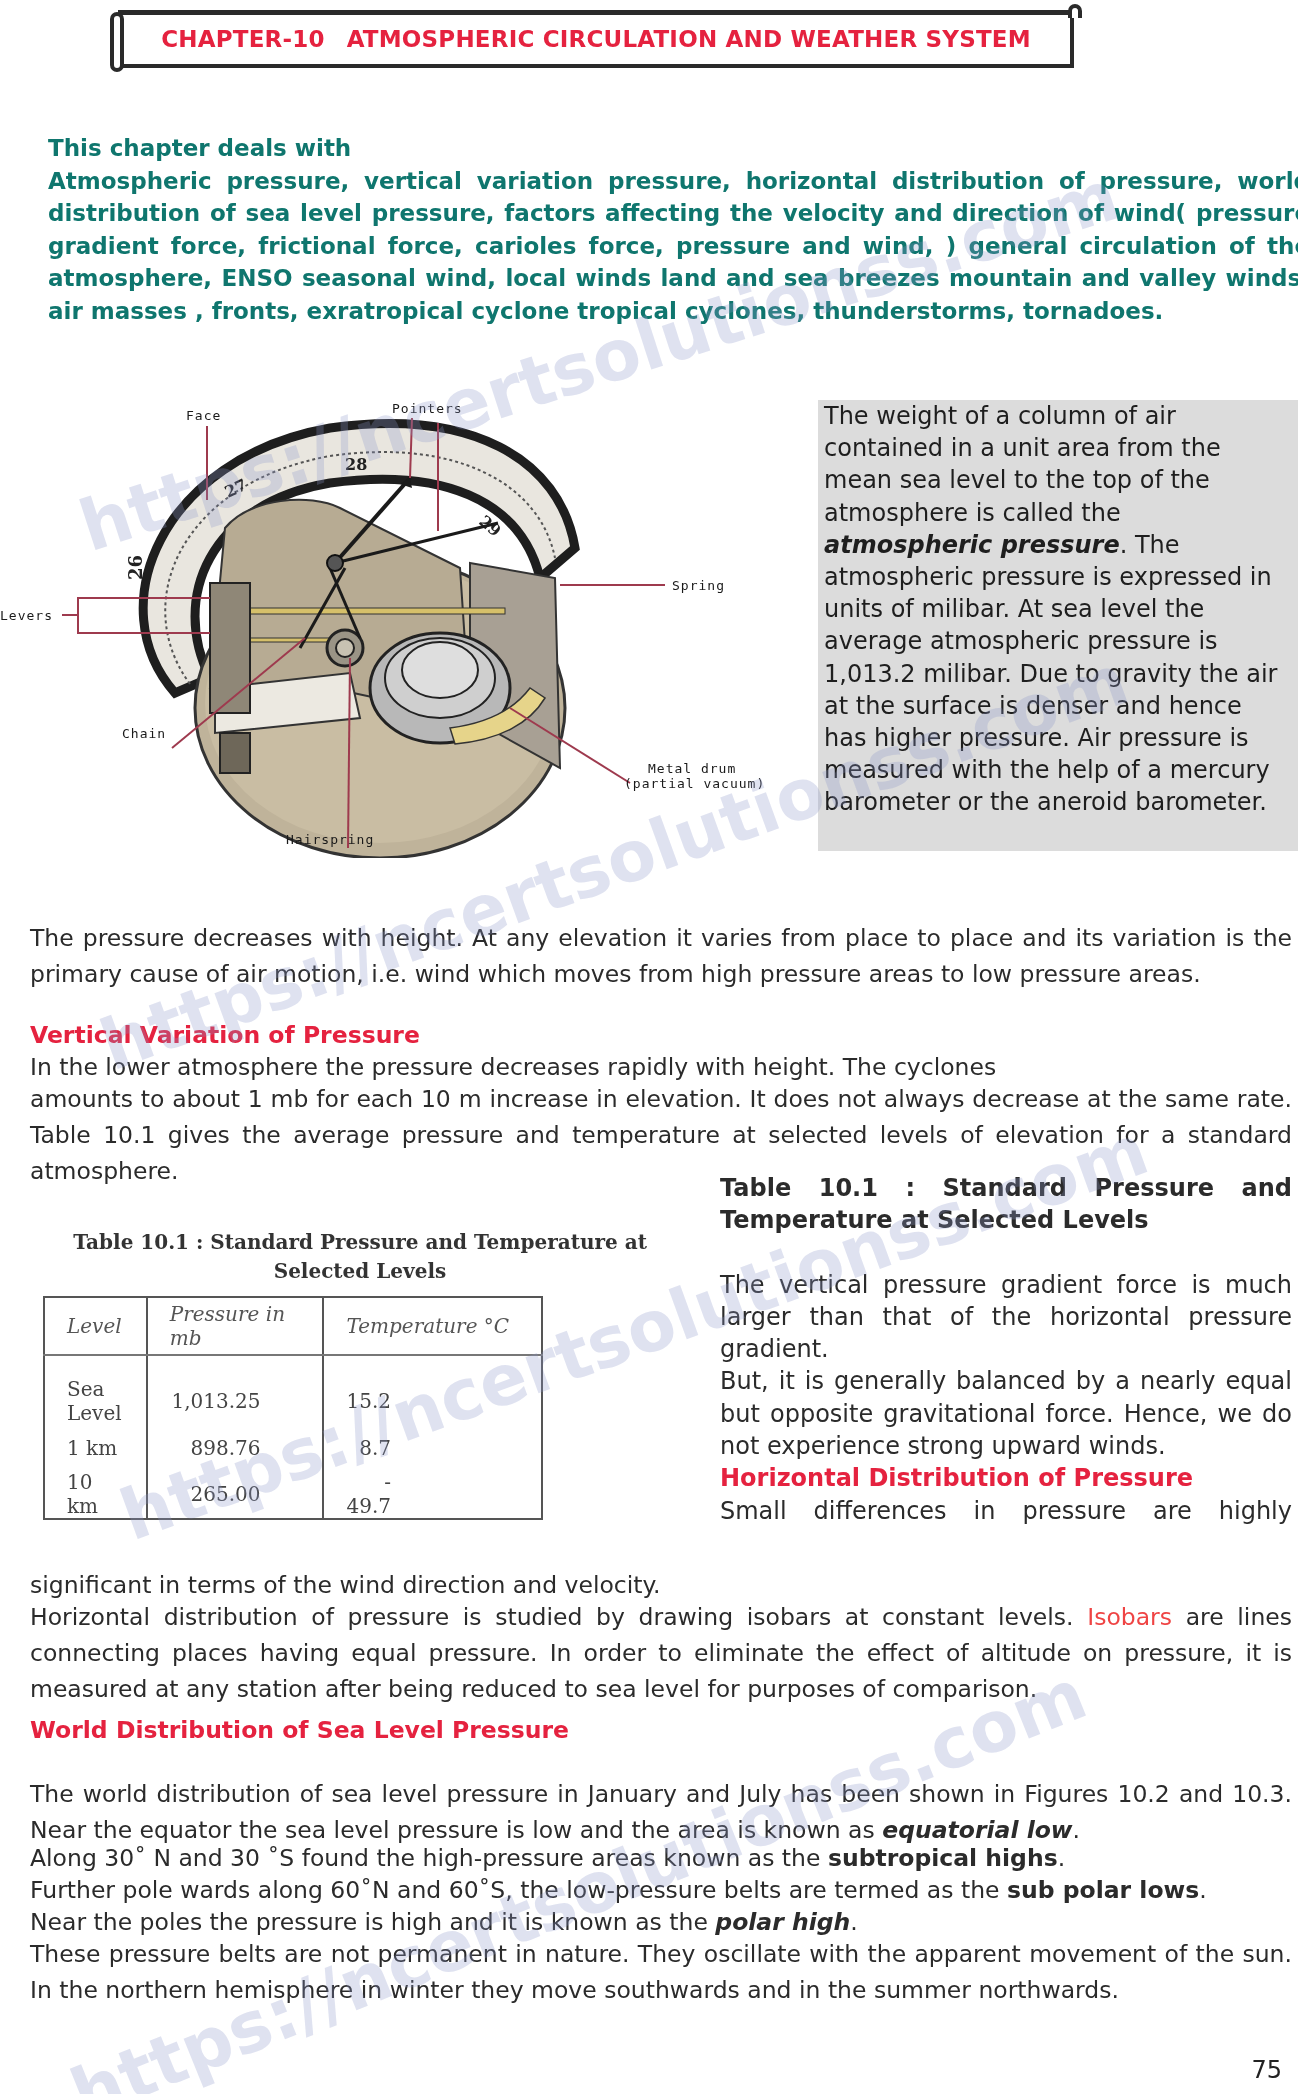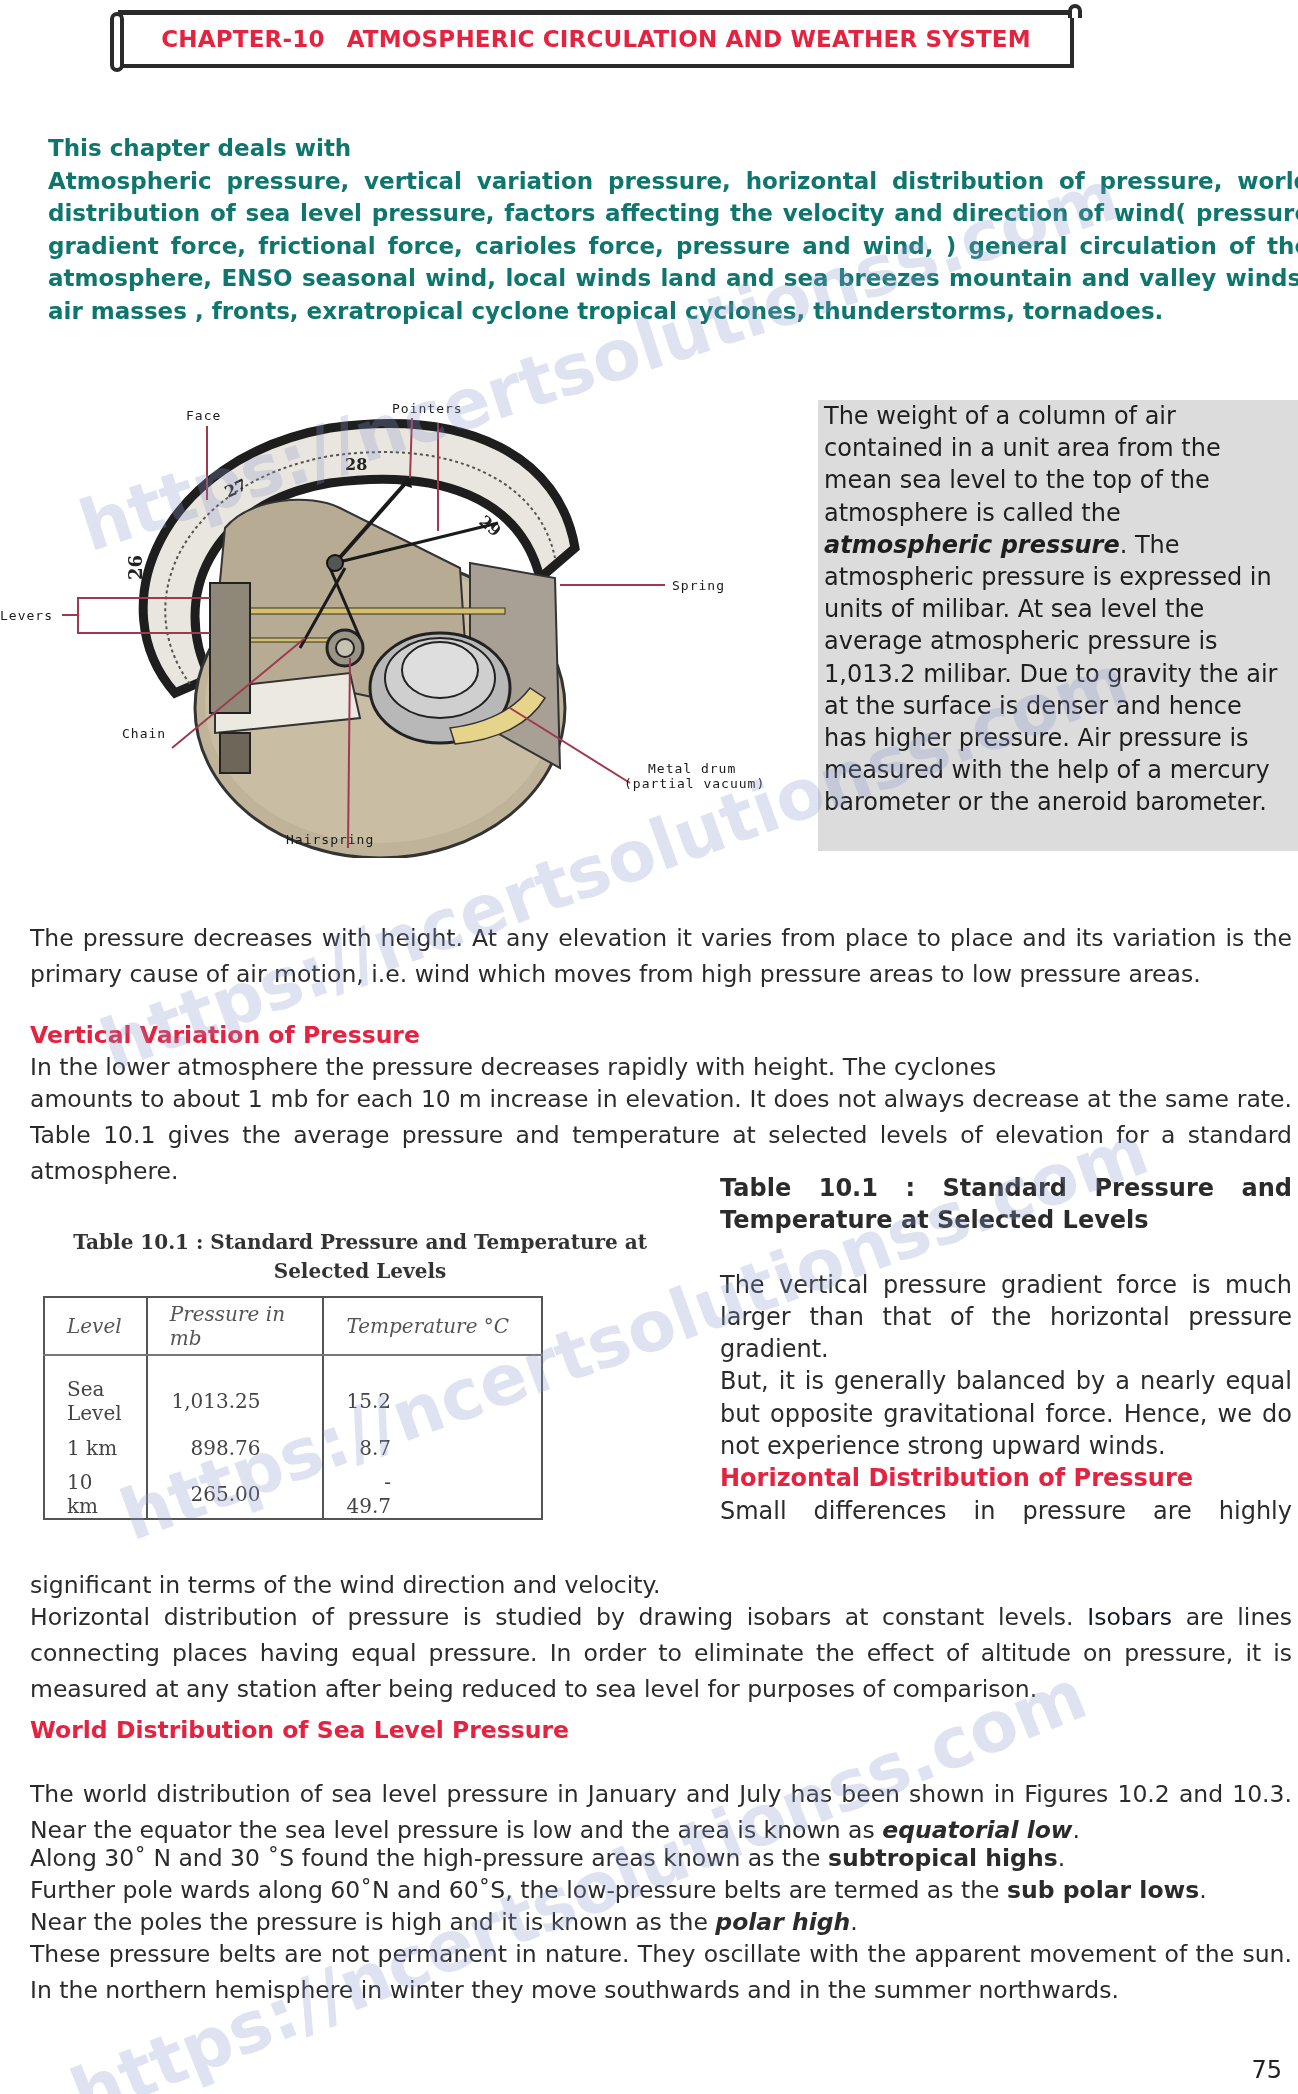--- a/index.html
+++ b/index.html
@@ -19,21 +19,21 @@
 
   .diagram { position: absolute; left: 0; top: 388px; width: 790px; height: 470px; }
   .diagram svg { width: 100%; height: 100%; }
   .dlabel { font-family: "DejaVu Sans Mono", monospace; font-size: 13px; fill: #1a1a1a; letter-spacing: 1px; }
 
   .infobox { position: absolute; left: 818px; top: 400px; width: 480px; height: 451px; background: #dcdcdc; padding: 0 10px 0 6px; font-size: 24px; line-height: 32.2px; color: #1e1e1e; }
   .infobox em { font-weight: bold; font-style: italic; }
 
   .para { position: absolute; left: 30px; width: 1262px; font-size: 23.5px; line-height: 36px; color: #2b2b2b; text-align: justify; }
   .heading-red { color: #e5223f; font-weight: bold; }
-  .red { color: #0f172a; }
+  .red { color: #ef4444; }
   .nojust { text-align: left; }
 
   .table-fig { position: absolute; left: 40px; top: 1228px; width: 640px; height: 305px; font-family: "DejaVu Serif", serif; }
   .table-caption { text-align: center; font-weight: bold; font-size: 20px; line-height: 29px; color: #333; }
   .table-fig table { margin-top: 10px; margin-left: 3px; width: 500px; border-collapse: collapse; border: 2px solid #555; font-size: 20px; color: #444; }
   .table-fig th { font-weight: normal; font-style: italic; text-align: left; padding: 4px 22px; height: 38px; border-bottom: 2px solid #777; color: #555; }
   .table-fig td { padding: 0 22px; height: 45px; }
   .table-fig .c1 { width: 152px; border-right: 2px solid #555; }
   .table-fig .c2 { width: 216px; border-right: 2px solid #555; }
   .table-fig td.c2 { text-align: right; padding-right: 62px; }

